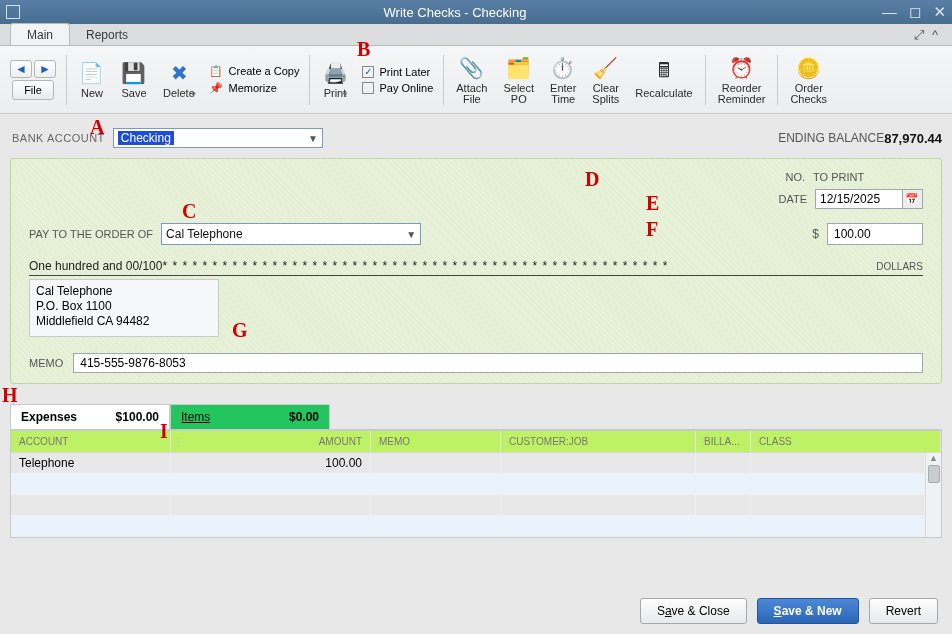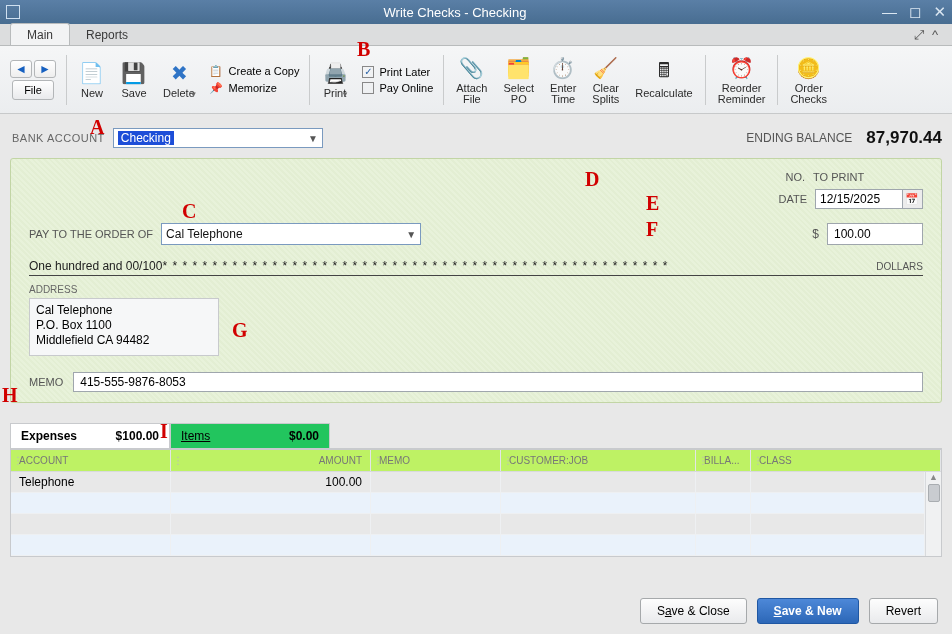--- a/index.html
+++ b/index.html
@@ -34,22 +34,22 @@
 .checkbox { width:12px; height:12px; border:1px solid #888; display:inline-flex; align-items:center; justify-content:center; font-size:10px; color:#2a62a6; }
 
 
 .mainarea { padding: 8px 10px; }
 .bankrow { display:flex; align-items:center; gap:8px; margin: 6px 0 10px 2px; font-size:11px; color:#666; }
 .bankacct-lbl { letter-spacing:0.5px; }
 .dropdown { height:20px; border:1px solid #7a9abf; background:#fff; display:flex; align-items:center; justify-content:space-between; padding:0 4px; font-size:12px; }
 .dropdown .dd-caret { color:#555; font-size:10px; }
 .bankdd { width:210px; }
 .bankdd .selval { background:#1d4ed8; color:#fff; padding:0 3px; }
-.balblock { margin-left:auto; display:flex; align-items:center; gap:14px; font-size:12px; color:#555; }
-.balblock .balval { font-size:17px; font-weight:bold; color:#111; }
+.balblock { margin-left:auto; display:flex; align-items:center; font-size:12px; color:#555; }
+.balblock .balval { font-size:13px; font-weight:bold; color:#111; }
 
 
 .check { background:#e8f1dc; border:1px solid #c2d5a5; border-radius:3px; padding:12px 18px 10px; margin: 4px 0 6px; position:relative; 
   background: repeating-linear-gradient(45deg,#e8f2da,#e8f2da 2px,#e3eed3 2px,#e3eed3 4px);
 }
 .check .headrow { display:flex; justify-content:flex-end; gap:8px; font-size:11px; color:#555; align-items:center; }
 .check .headrow .lbl { width:40px; text-align:right; }
 .check .headrow .val { width:110px; }
 .check .daterow { display:flex; justify-content:flex-end; gap:8px; font-size:11px; color:#555; align-items:center; margin-top:6px; }
 .datefield { display:flex; align-items:center; }
@@ -238,21 +238,20 @@
       <div class="amtwrap">
         <span>$</span>
         <input value="100.00" style="">
       </div>
     </div>
     <div class="wordsrow">
       <span>One hundred and 00/100</span>
       <span class="filler">* * * * * * * * * * * * * * * * * * * * * * * * * * * * * * * * * * * * * * * * * * * * * * * * * * *</span>
       <span class="dollars">DOLLARS</span>
     </div>
-    <div class="addrlbl">ADDRESS</div>
     <div class="addrbox">Cal Telephone
 P.O. Box 1100
 Middlefield CA 94482</div>
     <div class="memorow">
       <span>MEMO</span>
       <input value="415-555-9876-8053" style="">
     </div>
   </div>
 
   <div class="subtabs">

